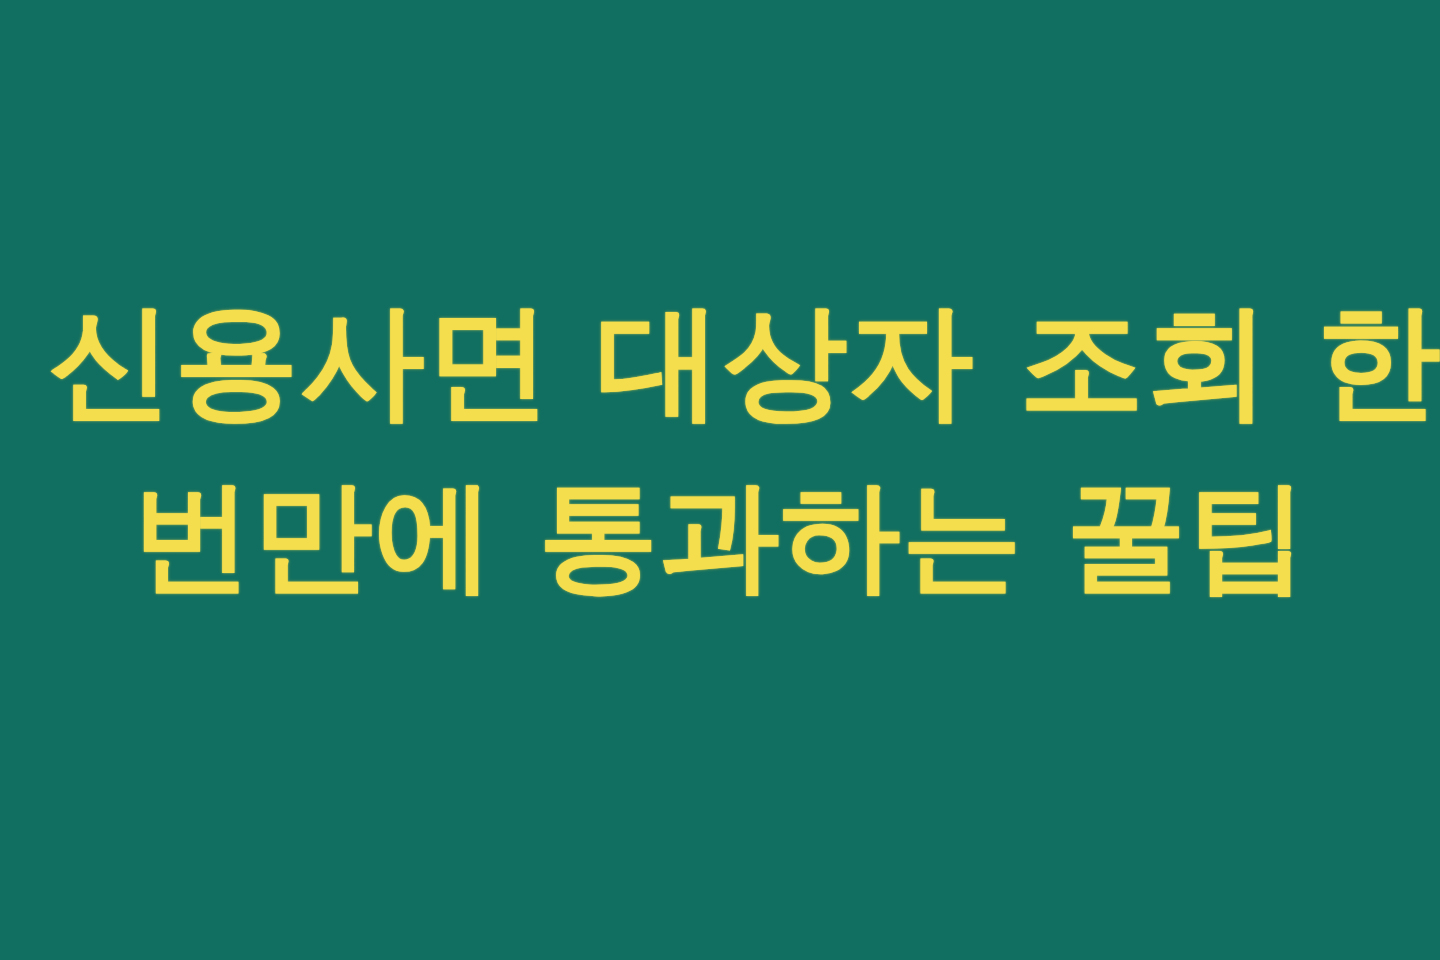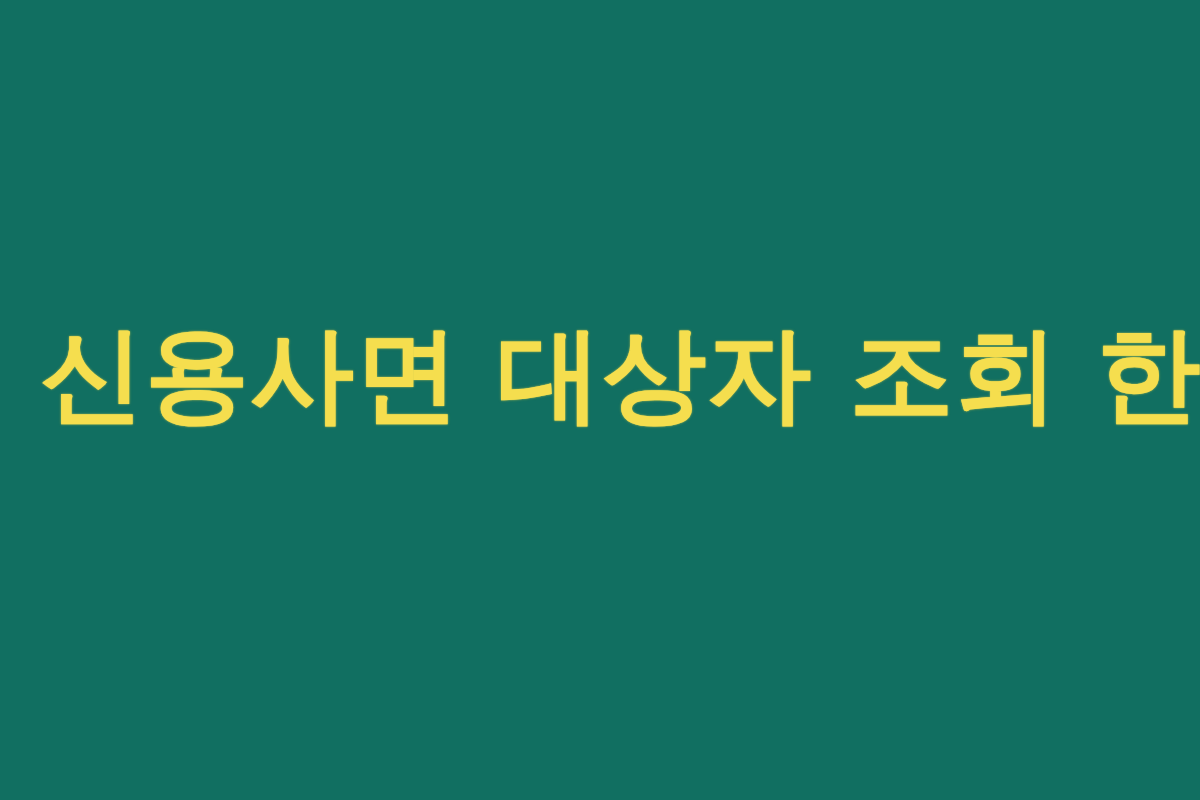--- a/index.html
+++ b/index.html
@@ -61,16 +61,17 @@
 </style>
 </head>
 <body>
 
 <div id="thumbnail-card">
 
   <div id="headline-block">
 
     <span class="headline-line line-1">신용사면 대상자 조회 한</span>
 
+    <span class="headline-line line-2">번만에 통과하는 꿀팁</span>
 
   </div>
 
 </div>
 
 </body></html>

